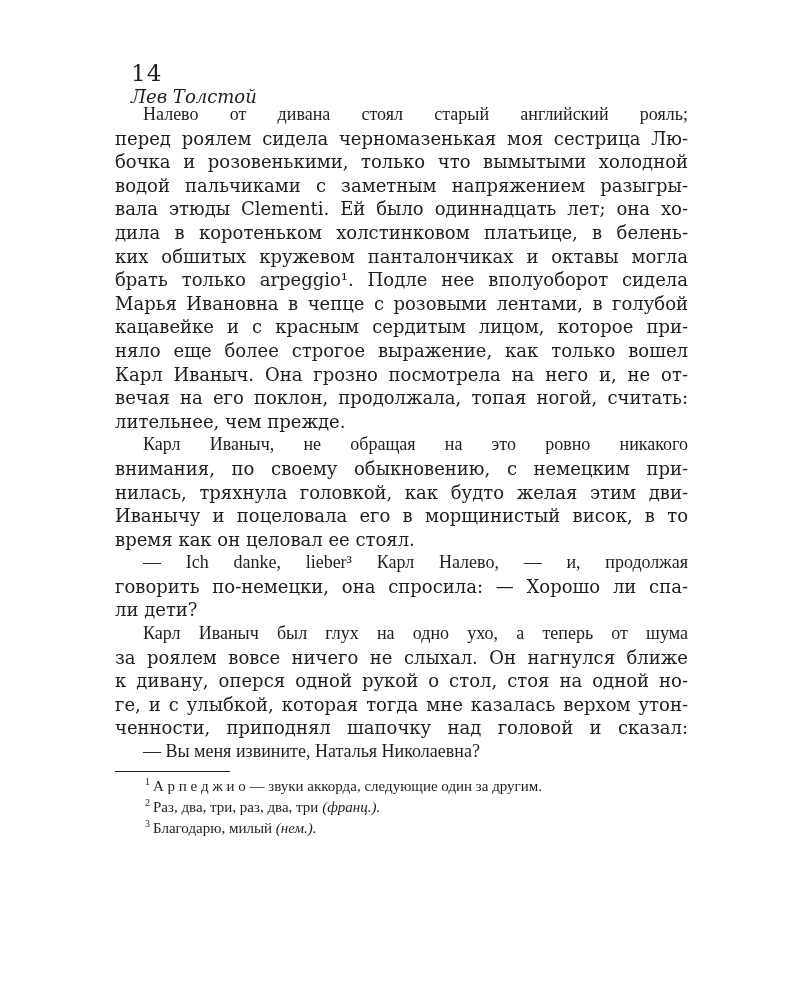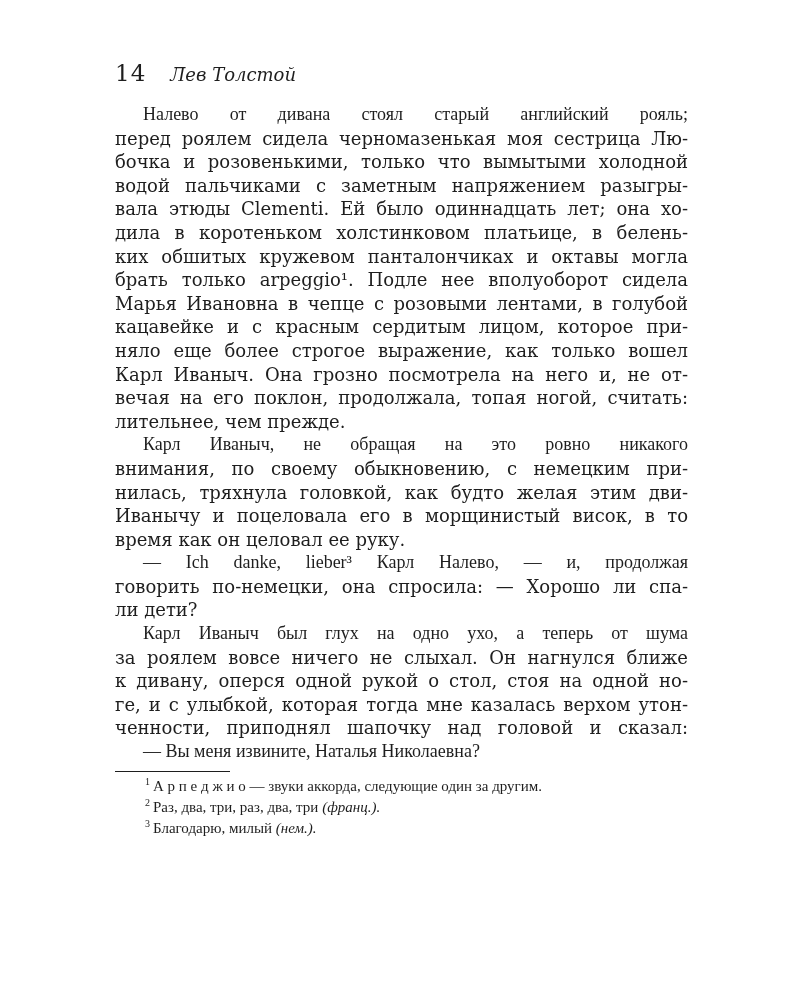--- a/index.html
+++ b/index.html
@@ -19,29 +19,30 @@
   .content {
     position: absolute;
     left: 115px;
     top: 60px;
     width: 573px;
   }
   .running-head {
     display: flex;
     align-items: baseline;
     height: 26px;
+    flex-direction: column;
   }
   .page-num {
     font-size: 23px;
     letter-spacing: 1px;
   }
   .author {
     font-size: 18px;
     font-style: italic;
-    margin-left: 24px;
+    margin-left: 16px;
   }
   .bodytext {
     margin-top: 17px;
     font-size: 18px;
     line-height: 23.6px;
   }
   .ln {
     height: 23.6px;
     overflow: hidden;
     text-align: justify;
@@ -92,21 +93,21 @@
         <div class="ln">Марья Ивановна в чепце с розовыми лентами, в голубой</div>
         <div class="ln">кацавейке и с красным сердитым лицом, которое при-</div>
         <div class="ln">няло еще более строгое выражение, как только вошел</div>
         <div class="ln">Карл Иваныч. Она грозно посмотрела на него и, не от-</div>
         <div class="ln">вечая на его поклон, продолжала, топая ногой, считать:</div>
         <div class="ln last">лительнее, чем прежде.</div>
         <div class="ln ind">Карл Иваныч, не обращая на это ровно никакого</div>
         <div class="ln">внимания, по своему обыкновению, с немецким при-</div>
         <div class="ln">нилась, тряхнула головкой, как будто желая этим дви-</div>
         <div class="ln">Иванычу и поцеловала его в морщинистый висок, в то</div>
-        <div class="ln last">время как он целовал ее руку.</div>
+        <div class="ln last">время как он целовал ее стоял.</div>
         <div class="ln ind">— Ich danke, lieber³ Карл Налево, — и, продолжая</div>
         <div class="ln">говорить по-немецки, она спросила: — Хорошо ли спа-</div>
         <div class="ln last">ли дети?</div>
         <div class="ln ind">Карл Иваныч был глух на одно ухо, а теперь от шума</div>
         <div class="ln">за роялем вовсе ничего не слыхал. Он нагнулся ближе</div>
         <div class="ln">к дивану, оперся одной рукой о стол, стоя на одной но-</div>
         <div class="ln">ге, и с улыбкой, которая тогда мне казалась верхом утон-</div>
         <div class="ln">ченности, приподнял шапочку над головой и сказал:</div>
         <div class="ln ind last">— Вы меня извините, Наталья Николаевна?</div>
       </div>

